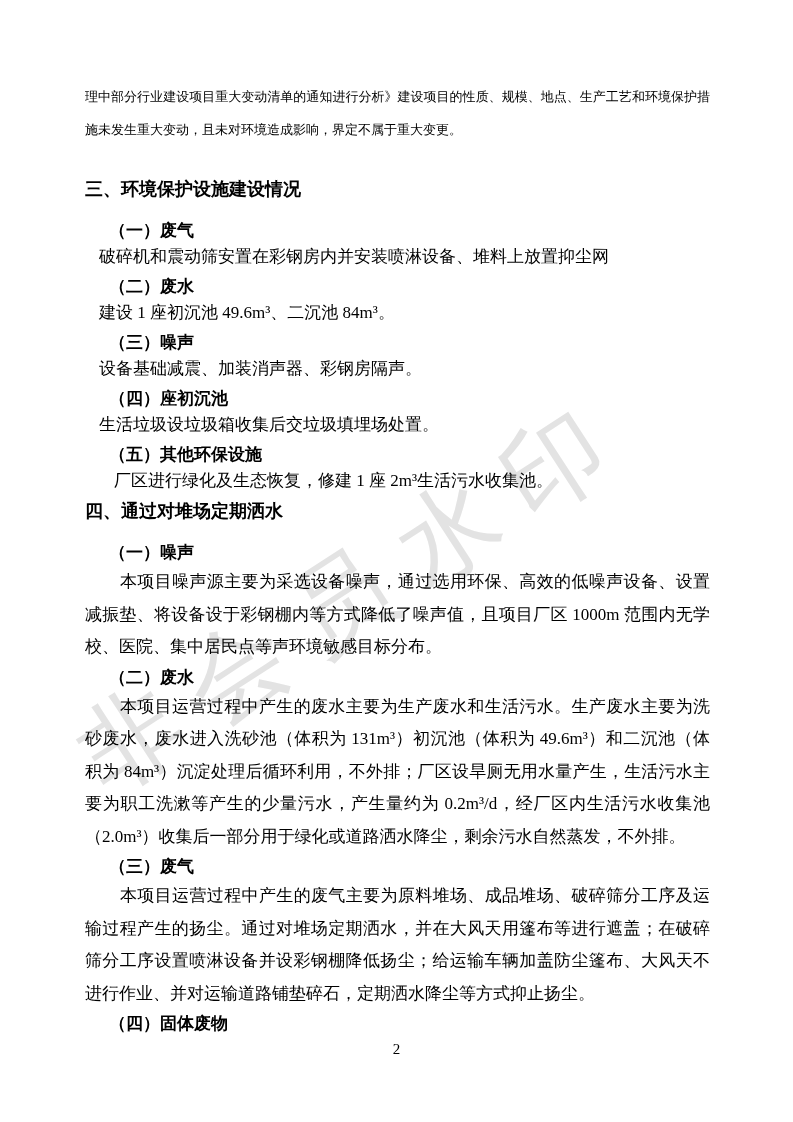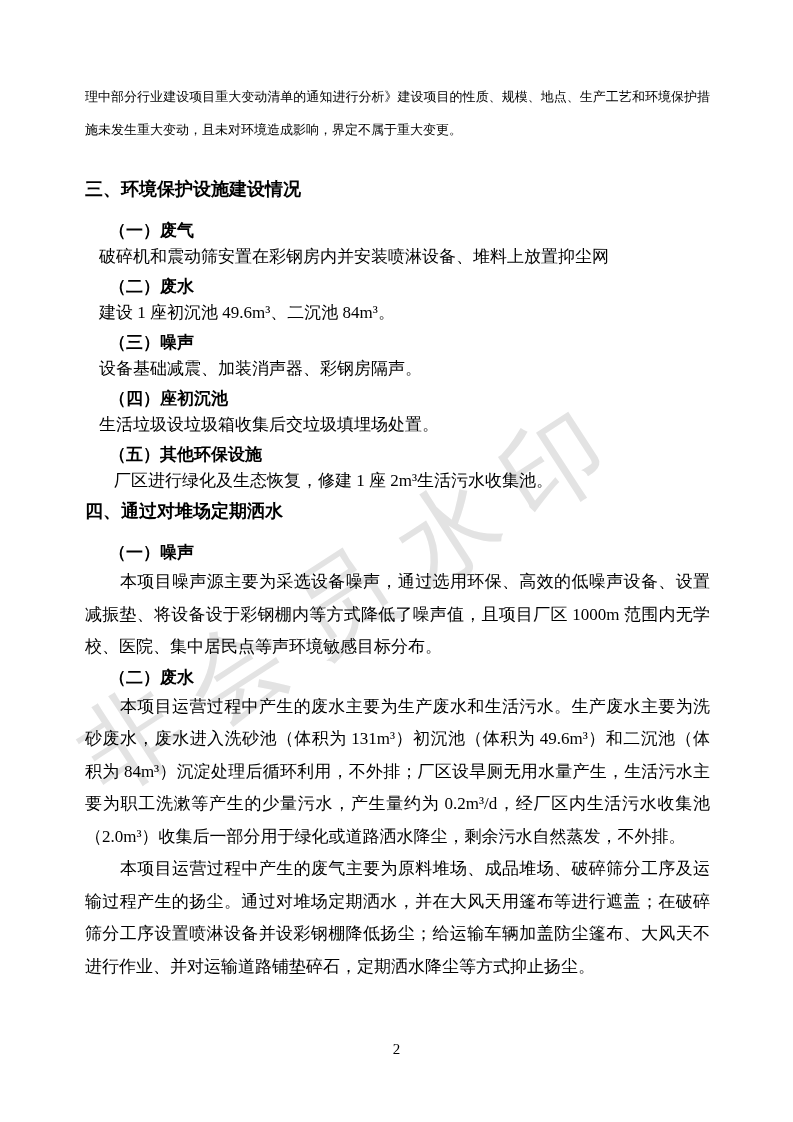--- a/index.html
+++ b/index.html
@@ -113,20 +113,22 @@
     <p class="item item-indent">厂区进行绿化及生态恢复，修建 1 座 2m³生活污水收集池。</p>
 
     <h2 class="sec">四、通过对堆场定期洒水</h2>
 
     <h3 class="sub">（一）噪声</h3>
     <p class="para">本项目噪声源主要为采选设备噪声，通过选用环保、高效的低噪声设备、设置减振垫、将设备设于彩钢棚内等方式降低了噪声值，且项目厂区 1000m 范围内无学校、医院、集中居民点等声环境敏感目标分布。</p>
 
     <h3 class="sub">（二）废水</h3>
     <p class="para">本项目运营过程中产生的废水主要为生产废水和生活污水。生产废水主要为洗砂废水，废水进入洗砂池（体积为 131m³）初沉池（体积为 49.6m³）和二沉池（体积为 84m³）沉淀处理后循环利用，不外排；厂区设旱厕无用水量产生，生活污水主要为职工洗漱等产生的少量污水，产生量约为 0.2m³/d，经厂区内生活污水收集池（2.0m³）收集后一部分用于绿化或道路洒水降尘，剩余污水自然蒸发，不外排。</p>
 
+    <h3 class="sub">（三）废气</h3>
     <p class="para">本项目运营过程中产生的废气主要为原料堆场、成品堆场、破碎筛分工序及运输过程产生的扬尘。通过对堆场定期洒水，并在大风天用篷布等进行遮盖；在破碎筛分工序设置喷淋设备并设彩钢棚降低扬尘；给运输车辆加盖防尘篷布、大风天不进行作业、并对运输道路铺垫碎石，定期洒水降尘等方式抑止扬尘。</p>
 
+    <h3 class="sub">（四）固体废物</h3>
 
   </div>
 
   <div class="page-num">2</div>
 
 </div>
 
 </body></html>

